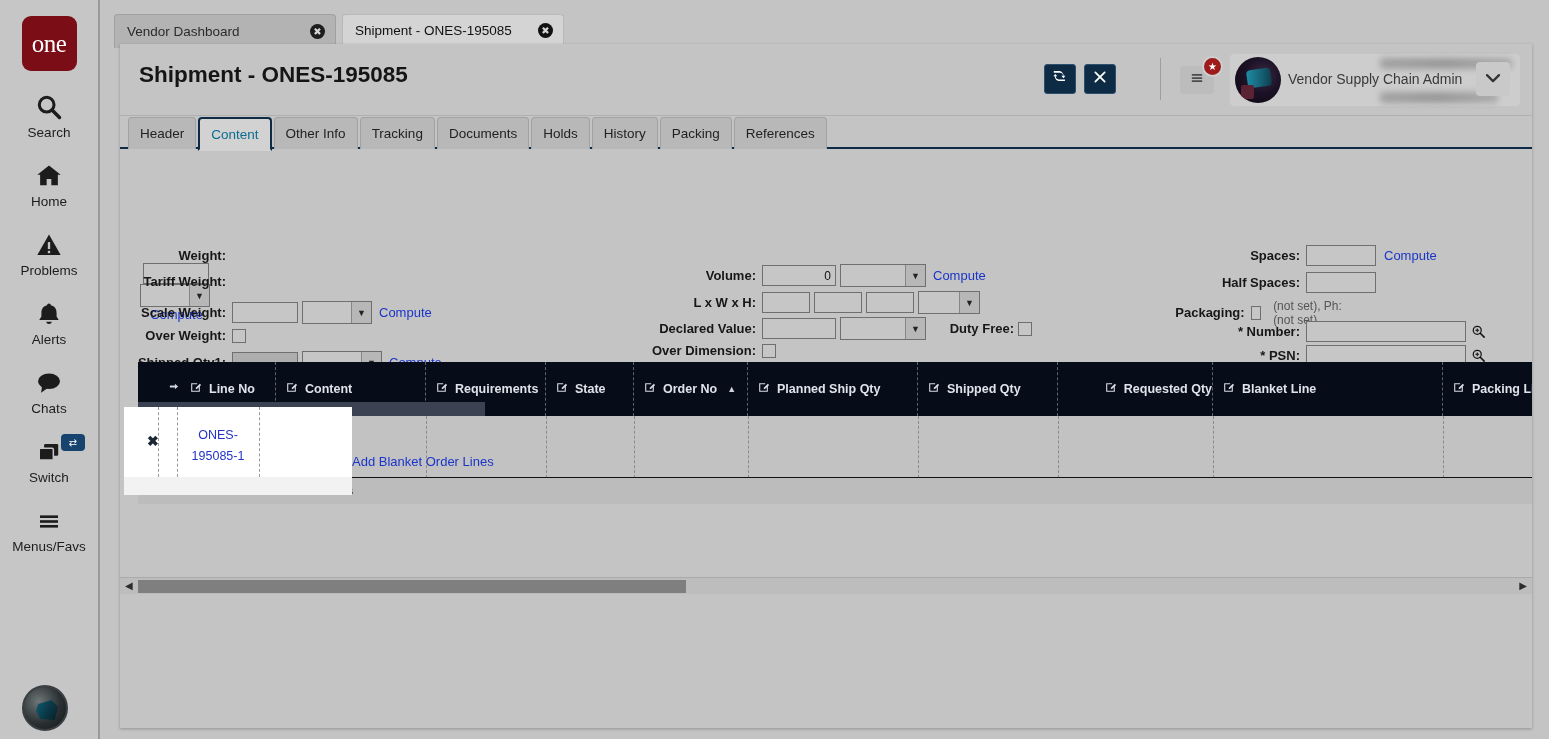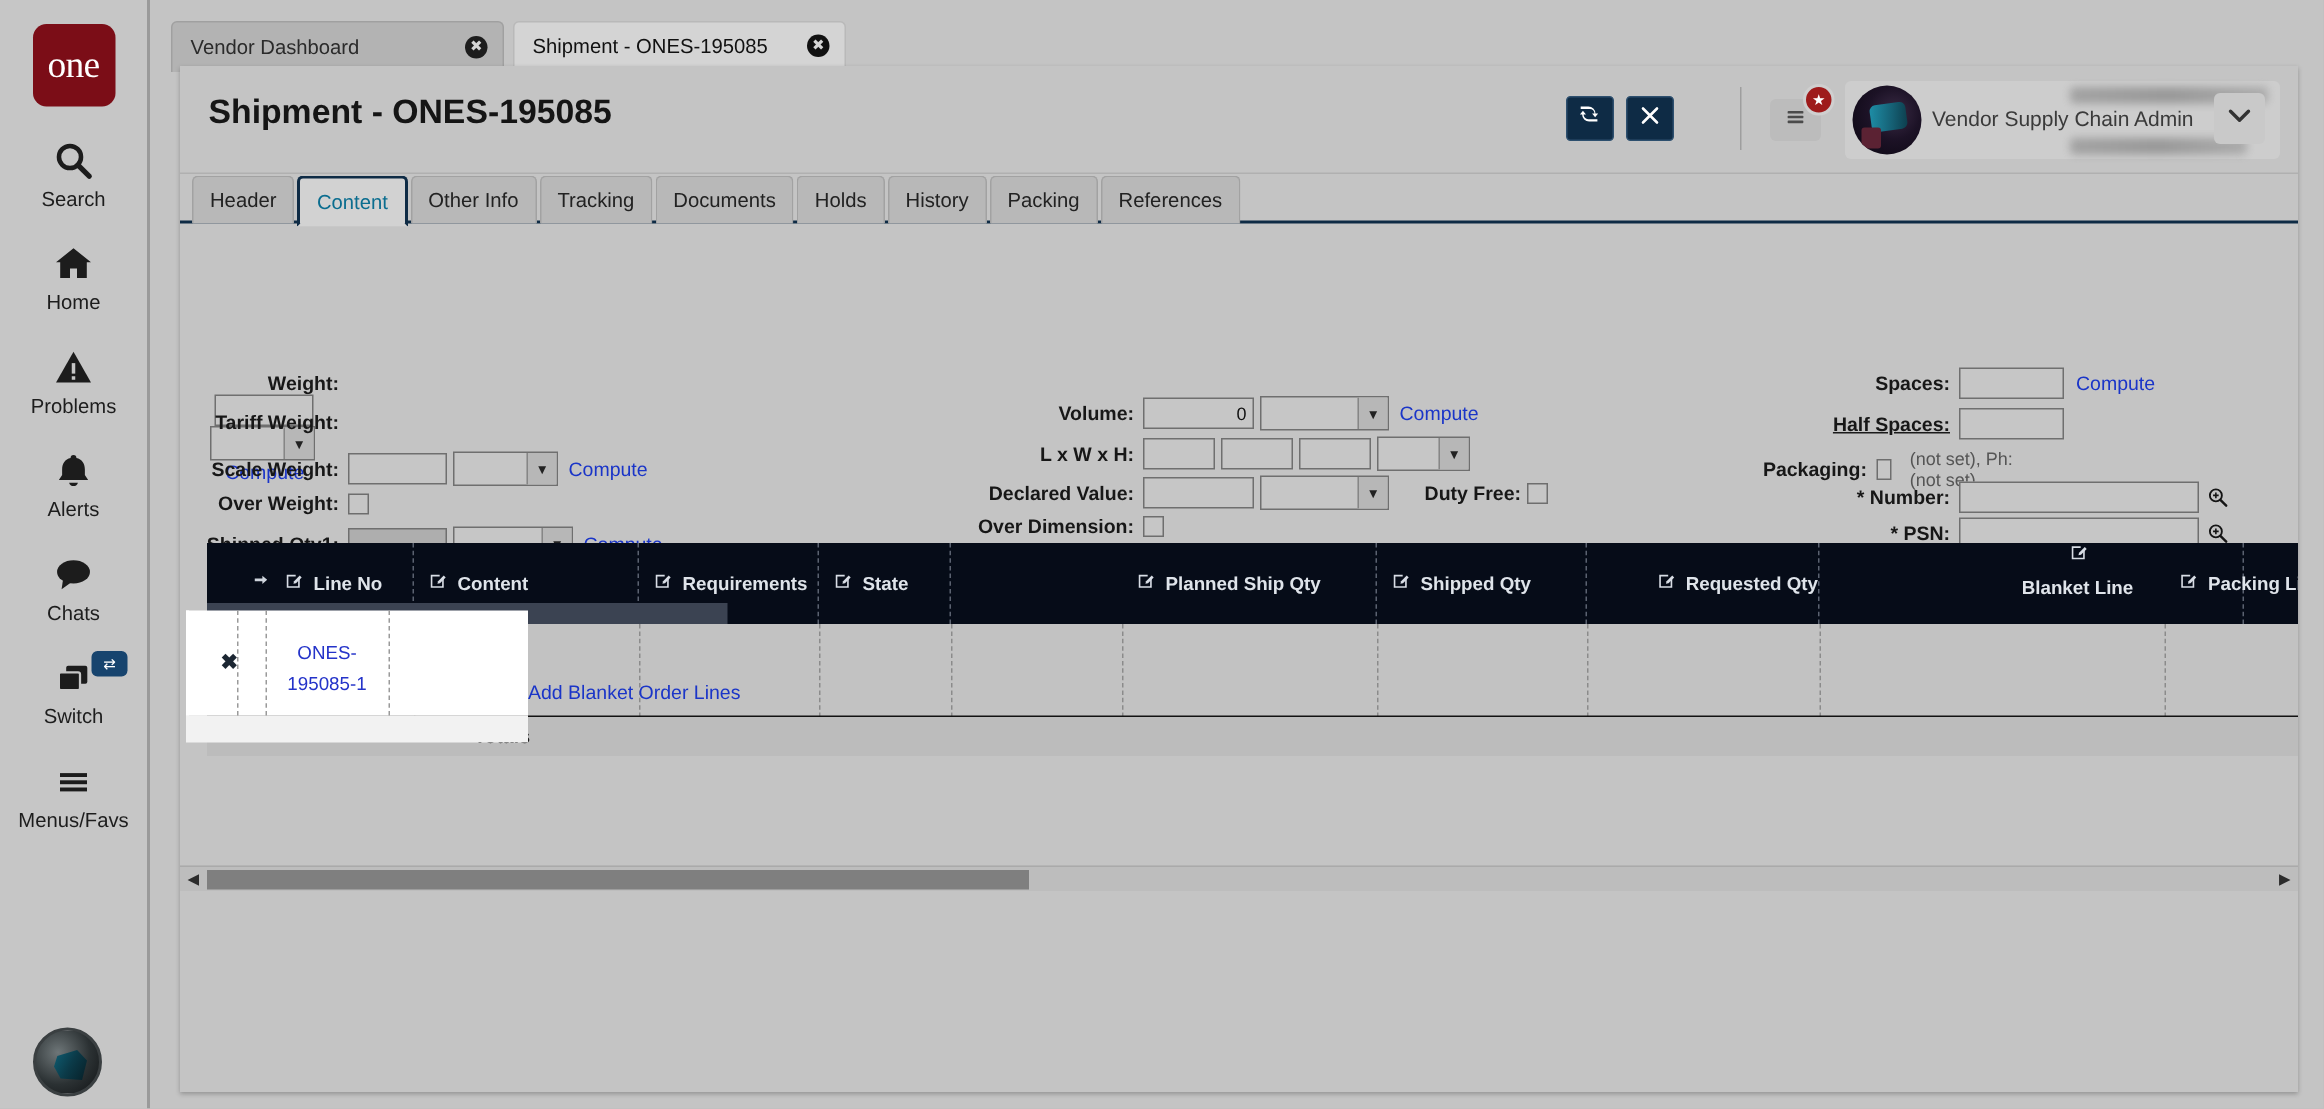--- a/index.html
+++ b/index.html
@@ -560,21 +560,21 @@
       </div>
 
       <div class="col" style="left:990px;">
 
         <div class="frow" style="left:0; top:91px;">
           <span class="lbl" style="width:190px;">Spaces:</span>
           <input class="inp" style="width: 70px; margin-left: 6px;" value="">
           <span class="lnk" style="margin-left:8px;">Compute</span>
         </div>
 
-        <div class="frow" style="left:0; top:118px;text-decoration:underline;">
+        <div class="frow" style="left:0; top:118px;">
           <span class="lbl" style="width:190px;">Half Spaces:</span>
           <input class="inp" style="width: 70px; margin-left: 6px;" value="">
         </div>
 
         <div class="frow" style="left:0; top:145px;">
           <span class="lbl" style="width:190px;">Packaging:</span>
           <span class="cbx" style="margin-left:6px;"></span>
           <span class="mini" style="margin-left:12px;">(not set), Ph: (not set)</span>
         </div>
 
@@ -665,20 +665,30 @@
         </div>
         <div class="gh" style="left:408px; width:88px;">
           <span class="pencil">
             <svg width="13" height="13" viewBox="0 0 24 24">
                 <path d="M4 4 h11 v2 H6 v12 h12 V9 h2 v11 H4 Z" fill="#d8dde5"></path>
                 <path d="M13 12 l7-7 2.4 2.4 -7 7 -3.2 .8 Z" fill="#d8dde5"></path>
               </svg>
           </span>
           <span>State</span>
         </div>
+        <div class="gh" style="left:496px; width:114px;">
+          <span class="pencil">
+            <svg width="13" height="13" viewBox="0 0 24 24">
+                <path d="M4 4 h11 v2 H6 v12 h12 V9 h2 v11 H4 Z" fill="#d8dde5"></path>
+                <path d="M13 12 l7-7 2.4 2.4 -7 7 -3.2 .8 Z" fill="#d8dde5"></path>
+              </svg>
+          </span>
+          <span>Order No</span>
+          <span class="sortarw">▲</span>
+        </div>
         <div class="gh" style="left:610px; width:170px;">
           <span class="pencil">
             <svg width="13" height="13" viewBox="0 0 24 24">
                 <path d="M4 4 h11 v2 H6 v12 h12 V9 h2 v11 H4 Z" fill="#d8dde5"></path>
                 <path d="M13 12 l7-7 2.4 2.4 -7 7 -3.2 .8 Z" fill="#d8dde5"></path>
               </svg>
           </span>
           <span>Planned Ship Qty</span>
         </div>
         <div class="gh" style="left:780px; width:140px;">
@@ -692,21 +702,21 @@
         </div>
         <div class="gh" style="left:920px; width:155px;justify-content:flex-end;">
           <span class="pencil">
             <svg width="13" height="13" viewBox="0 0 24 24">
                 <path d="M4 4 h11 v2 H6 v12 h12 V9 h2 v11 H4 Z" fill="#d8dde5"></path>
                 <path d="M13 12 l7-7 2.4 2.4 -7 7 -3.2 .8 Z" fill="#d8dde5"></path>
               </svg>
           </span>
           <span>Requested Qty</span>
         </div>
-        <div class="gh" style="left:1128px; width:230px;flex-direction:column;">
+        <div class="gh" style="left:1075px; width:230px;">
           <span class="pencil">
             <svg width="13" height="13" viewBox="0 0 24 24">
                 <path d="M4 4 h11 v2 H6 v12 h12 V9 h2 v11 H4 Z" fill="#d8dde5"></path>
                 <path d="M13 12 l7-7 2.4 2.4 -7 7 -3.2 .8 Z" fill="#d8dde5"></path>
               </svg>
           </span>
           <span>Blanket Line</span>
         </div>
         <div class="gh" style="left:1305px; width:120px; border-right:none;">
           <span class="pencil">

